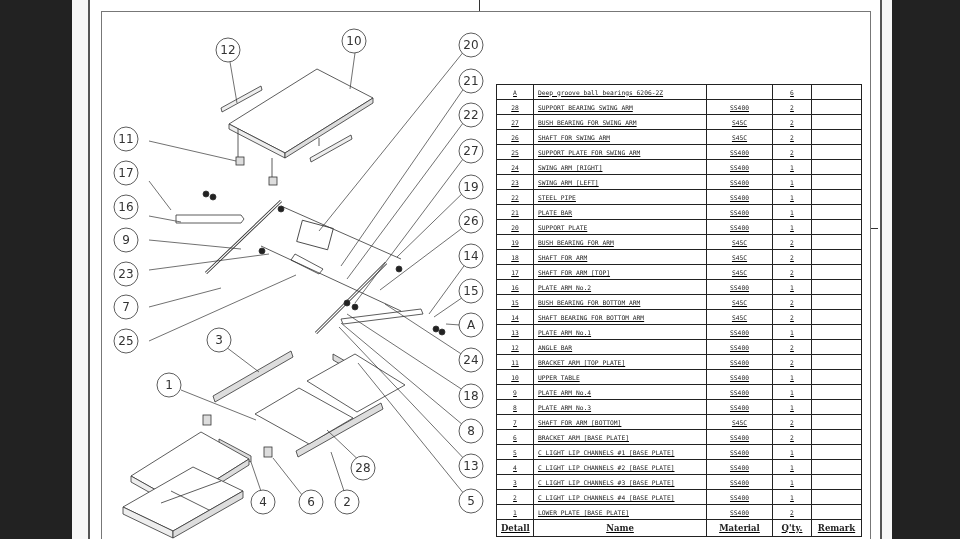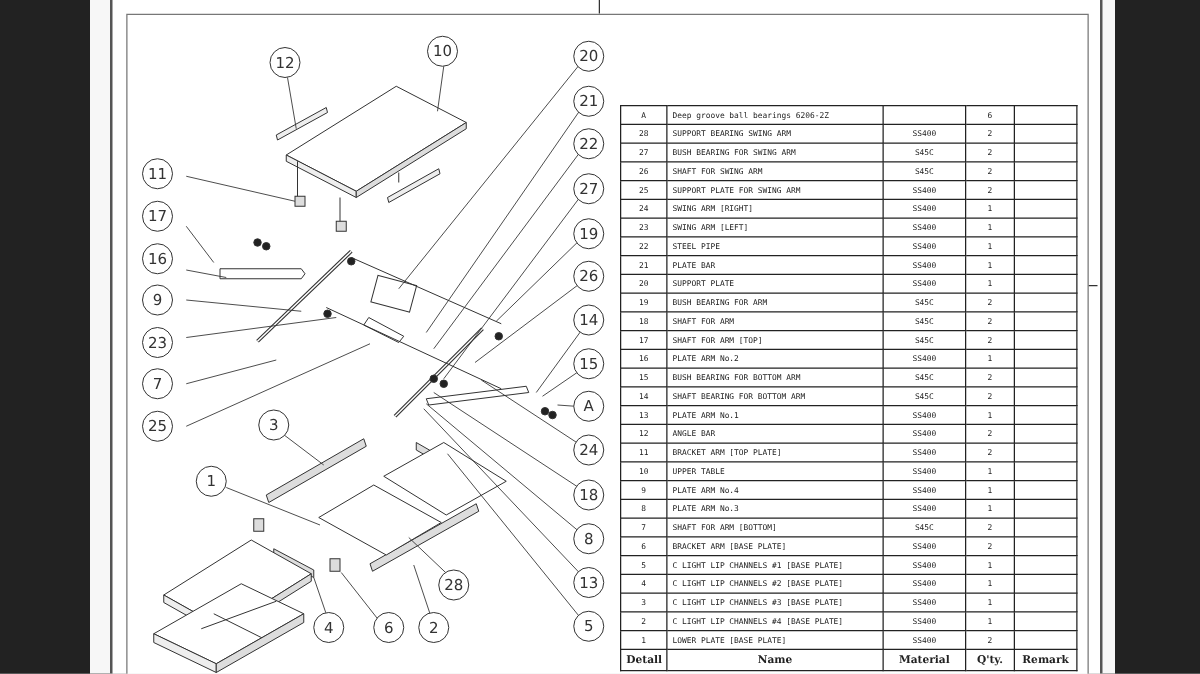--- a/index.html
+++ b/index.html
@@ -3,21 +3,21 @@
 <meta charset="utf-8">
 <style>
   html, body { margin:0; padding:0; }
   body { width:960px; height:539px; background:#222222; position:relative; overflow:hidden;
          font-family:"DejaVu Sans", sans-serif; }
   #sheet { position:absolute; left:72px; top:0; width:820px; height:539px; background:#f7f7f7; }
   #outer-border { position:absolute; left:88px; top:0; width:794px; height:539px; border-left:2px solid #555; border-right:2px solid #555; box-sizing:border-box; background:#fff; }
   #inner-frame { position:absolute; left:101px; top:11px; width:770px; height:540px; border:1px solid #777; box-sizing:border-box; background:#fff; }
   #top-tick { position:absolute; left:479px; top:0; width:1px; height:11px; background:#333; }
   #drawing { position:absolute; left:101px; top:11px; width:400px; height:528px; }
-  #parts-table { position:absolute; left:496px; top:84px; width:365px; border-collapse:collapse; table-layout:fixed; background:#fff; }
+  #parts-table { position:absolute; left:496px; top:84px; width:365px; border-collapse:collapse; table-layout:fixed; background:#fff;text-decoration:underline; }
   #parts-table td, #parts-table th { border:1px solid #222; height:14px; padding:0 4px; font-family:"DejaVu Sans Mono", monospace; font-size:6.3px; color:#222; white-space:nowrap; overflow:hidden; }
   #parts-table td.c { text-align:center; }
   #parts-table th { font-family:"DejaVu Serif", serif; font-weight:bold; font-size:8.5px; height:16px; text-align:center; }
   #parts-table tr { height:15px; }
   #side-line { position:absolute; left:871px; top:228px; width:7px; height:1px; background:#333; }
   .balloon text { font-family:"DejaVu Sans", sans-serif; font-size:12px; fill:#333; }
 </style>
 </head>
 <body>
 

